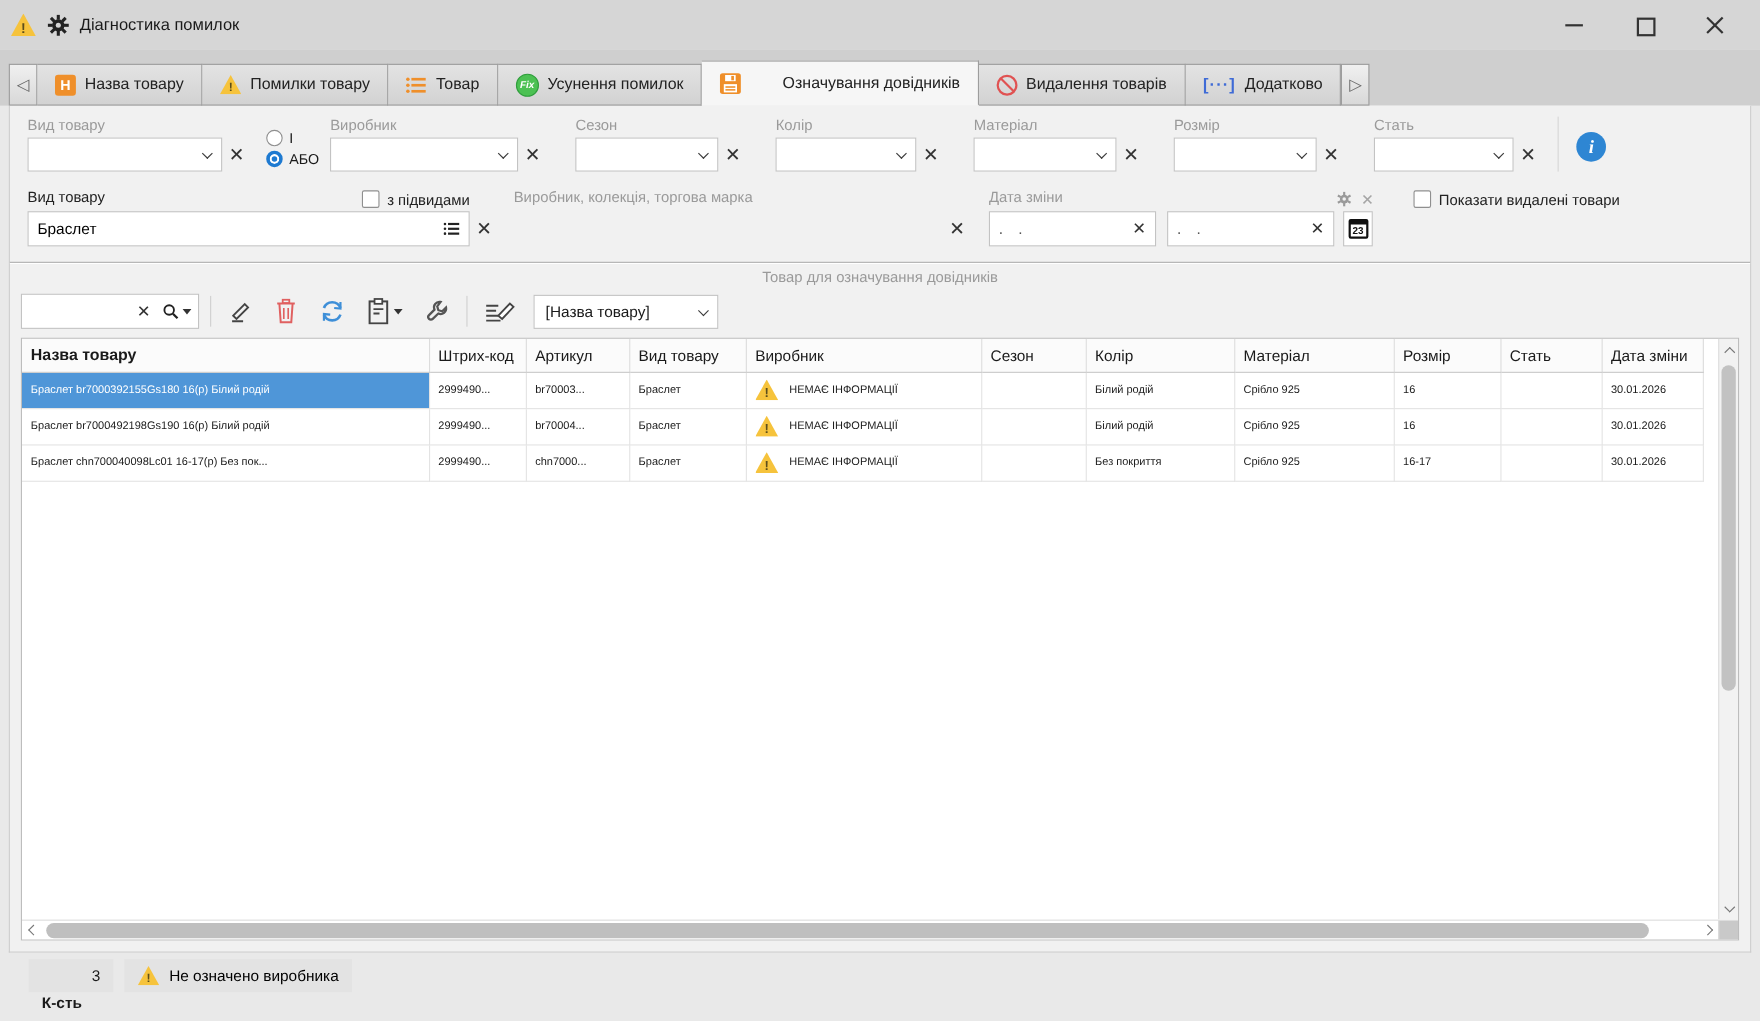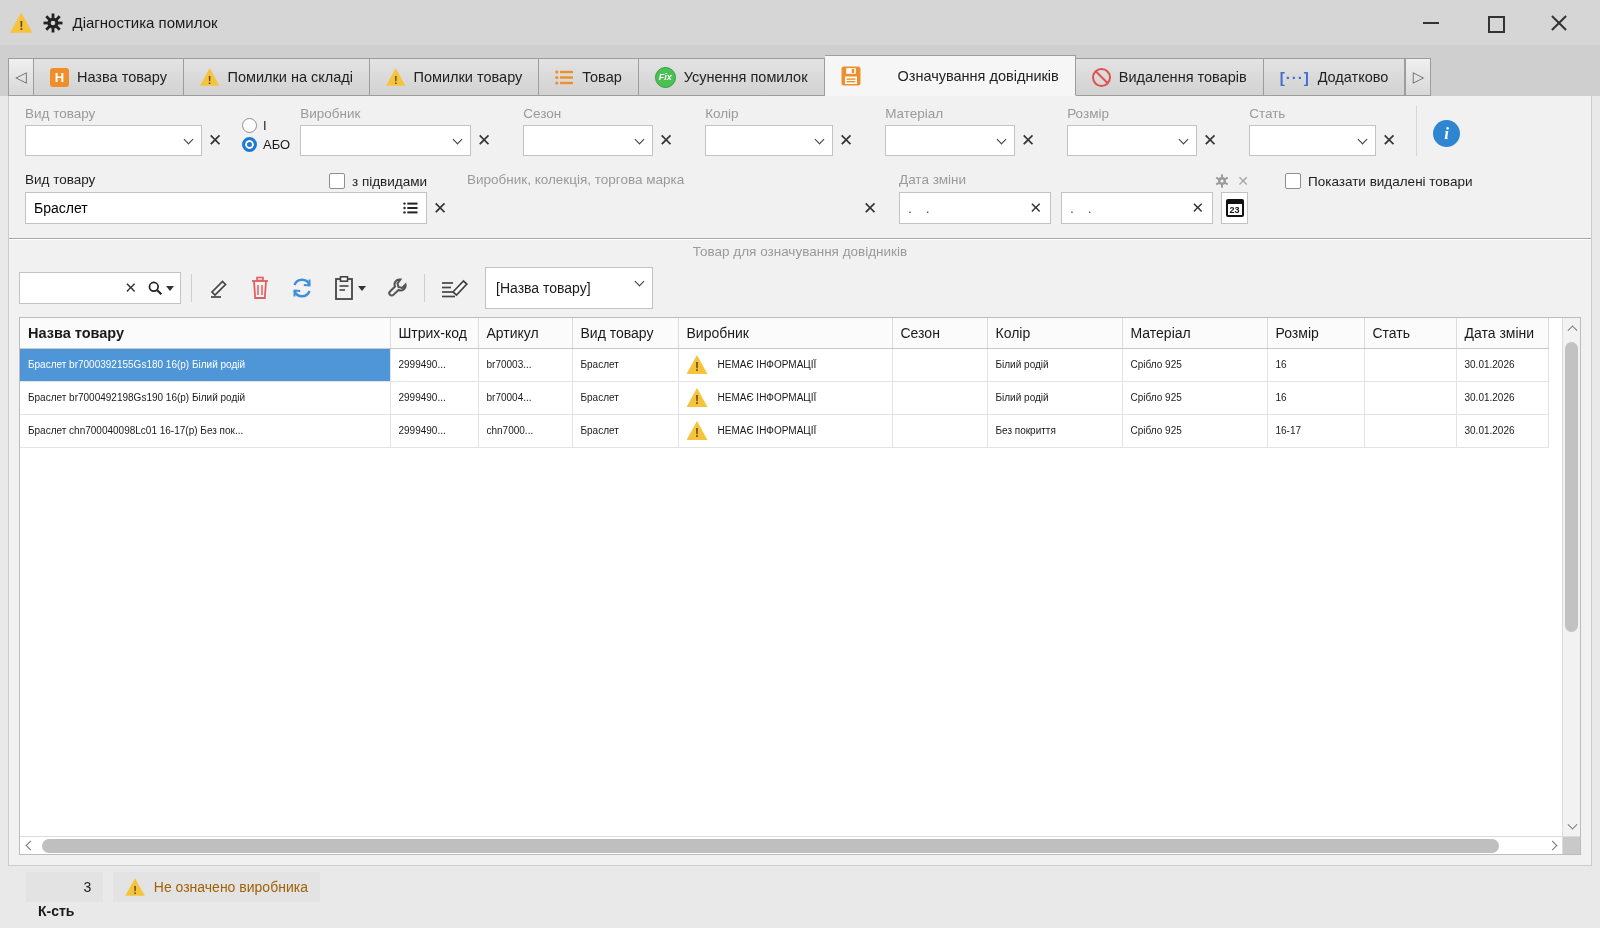--- a/index.html
+++ b/index.html
@@ -74,21 +74,21 @@
 
   
   .toolbar { display:flex; align-items:center; padding:6px 10px 8px 10px; gap:10px; }
   .searchbox { width:162px; height:32px; background:#fff; border:1px solid #c3c3c3; display:flex; align-items:center; padding:0 6px; }
   .searchbox input { border:none; outline:none; width:78px; font:inherit; }
   .searchbox .sx { color:#333; font-size:15px; margin-left:auto; cursor:pointer; }
   .mag { display:flex; align-items:center; gap:2px; margin-left:10px; cursor:pointer; }
   .tb-sep { width:1px; height:28px; background:#cfcfcf; }
   .tb-btn { width:32px; height:32px; display:flex; align-items:center; justify-content:center; cursor:pointer; }
   .dd-arrow { width:0; height:0; border-left:4px solid transparent; border-right:4px solid transparent; border-top:5px solid #333; }
-  .group-dd { width:168px; height:42px; background:#fff; border:1px solid #c3c3c3; display:flex; align-items:center; padding:0 10px; position:relative; cursor:pointer; }
+  .group-dd { width:168px; height:31px; background:#fff; border:1px solid #c3c3c3; display:flex; align-items:center; padding:0 10px; position:relative; cursor:pointer; }
 
   
   .grid-frame { flex:1; margin:0 10px 10px 10px; border:1px solid #bdbdbd; background:#fff; display:flex; flex-direction:column; overflow:hidden; }
   .grid-main { flex:1; display:flex; overflow:hidden; }
   .grid-scroll { flex:1; overflow:hidden; }
   table.grid { border-collapse:collapse; table-layout:fixed; width:1528px; }
   table.grid th { font-weight:normal; text-align:left; padding:6px 8px; border-right:1px solid #dcdcdc; border-bottom:1px solid #c9c9c9; background:#fbfbfb; font-size:14px; height:30px; }
   table.grid th:first-child { font-weight:bold; font-size:14.5px; }
   table.grid td { padding:6px 8px; border-right:1px solid #e3e3e3; border-bottom:1px solid #e3e3e3; height:33px; white-space:nowrap; overflow:hidden; font-size:10px; }
   td.sel { background:#4f96d8; color:#fff; }
@@ -107,21 +107,21 @@
   .hbar { height:18px; border-top:1px solid #dcdcdc; display:flex; align-items:center; background:#fff; }
   .hbar .arrow { width:20px; height:18px; display:flex; align-items:center; justify-content:center; cursor:pointer; }
   .htrack { flex:1; position:relative; height:18px; }
   .hthumb { position:absolute; left:2px; top:2px; height:14px; width:97%; background:#bfbfbf; border-radius:7px; }
   .hcorner { width:18px; height:18px; background:#c9c9c9; border-left:1px solid #dcdcdc; }
 
   
   .statusbar { height:38px; display:flex; align-items:center; gap:10px; padding:0 0 0 26px; margin-top:2px; }
   .chip { background:#e3e3e3; height:30px; display:flex; align-items:center; padding:0 12px; gap:9px; }
   .chip .lbl { font-weight:bold;margin-top:47px; }
-  .chip.warnchip { color:#a16207; }
+  .chip.warnchip { color:#000000; }
   .chip .warn-tri { font-size:13px; }
 
   svg { display:block; }
 </style>
 </head>
 <body>
 
 <div class="titlebar">
   <span class="warn-tri" style="font-size:15px"></span>
   <span style="margin-left:10px">
@@ -146,24 +146,20 @@
     <span class="wc wc-max"></span>
     <span class="wc wc-close"></span>
   </div>
 </div>
 
 <div class="tabstrip">
   <div class="tab-scroll">◁</div>
   <div class="tab">
     <span class="h-badge">Н</span>
     <span>Назва товару</span>
-  </div>
-  <div class="tab">
-    <span class="warn-tri" style="font-size:13px"></span>
-    <span>Помилки на складі</span>
   </div>
   <div class="tab">
     <span class="warn-tri" style="font-size:13px"></span>
     <span>Помилки товару</span>
   </div>
   <div class="tab">
     <span>
       <svg width="19" height="15" viewBox="0 0 19 15" fill="#ef8f2a">
         <circle cx="1.8" cy="2" r="1.6"></circle>
           <rect x="5" y="0.8" width="13" height="2.4"></rect>

